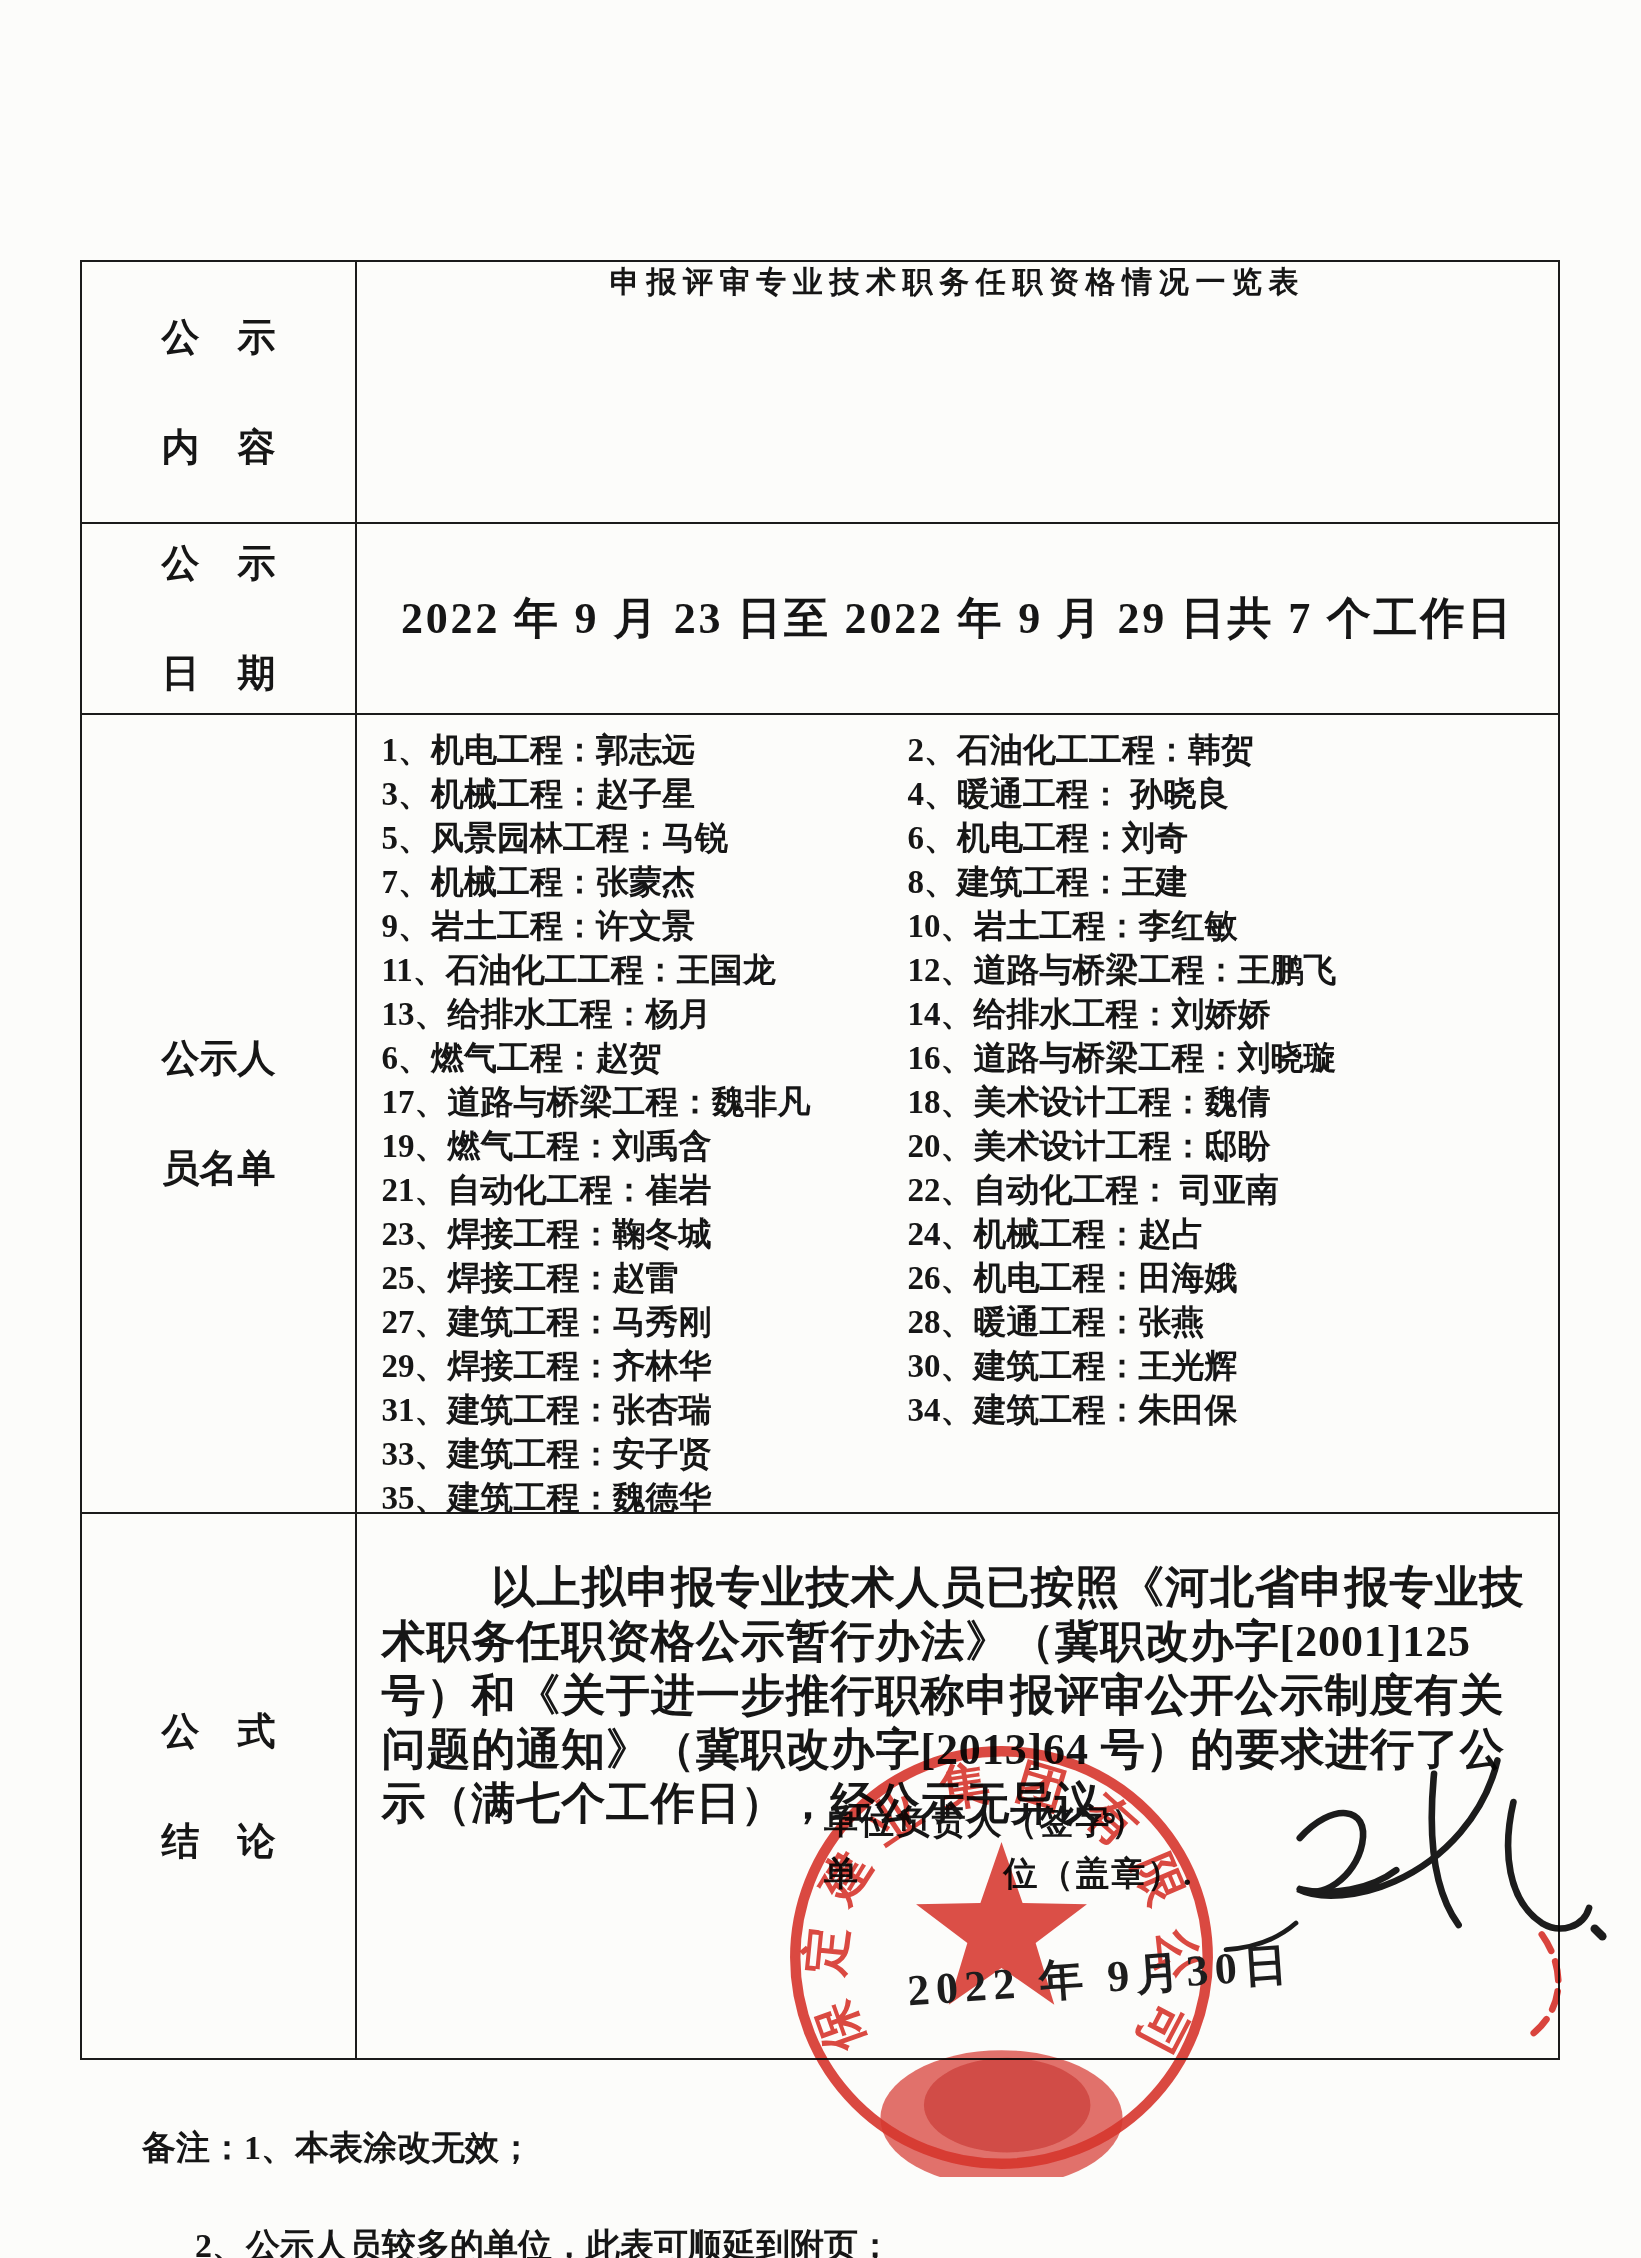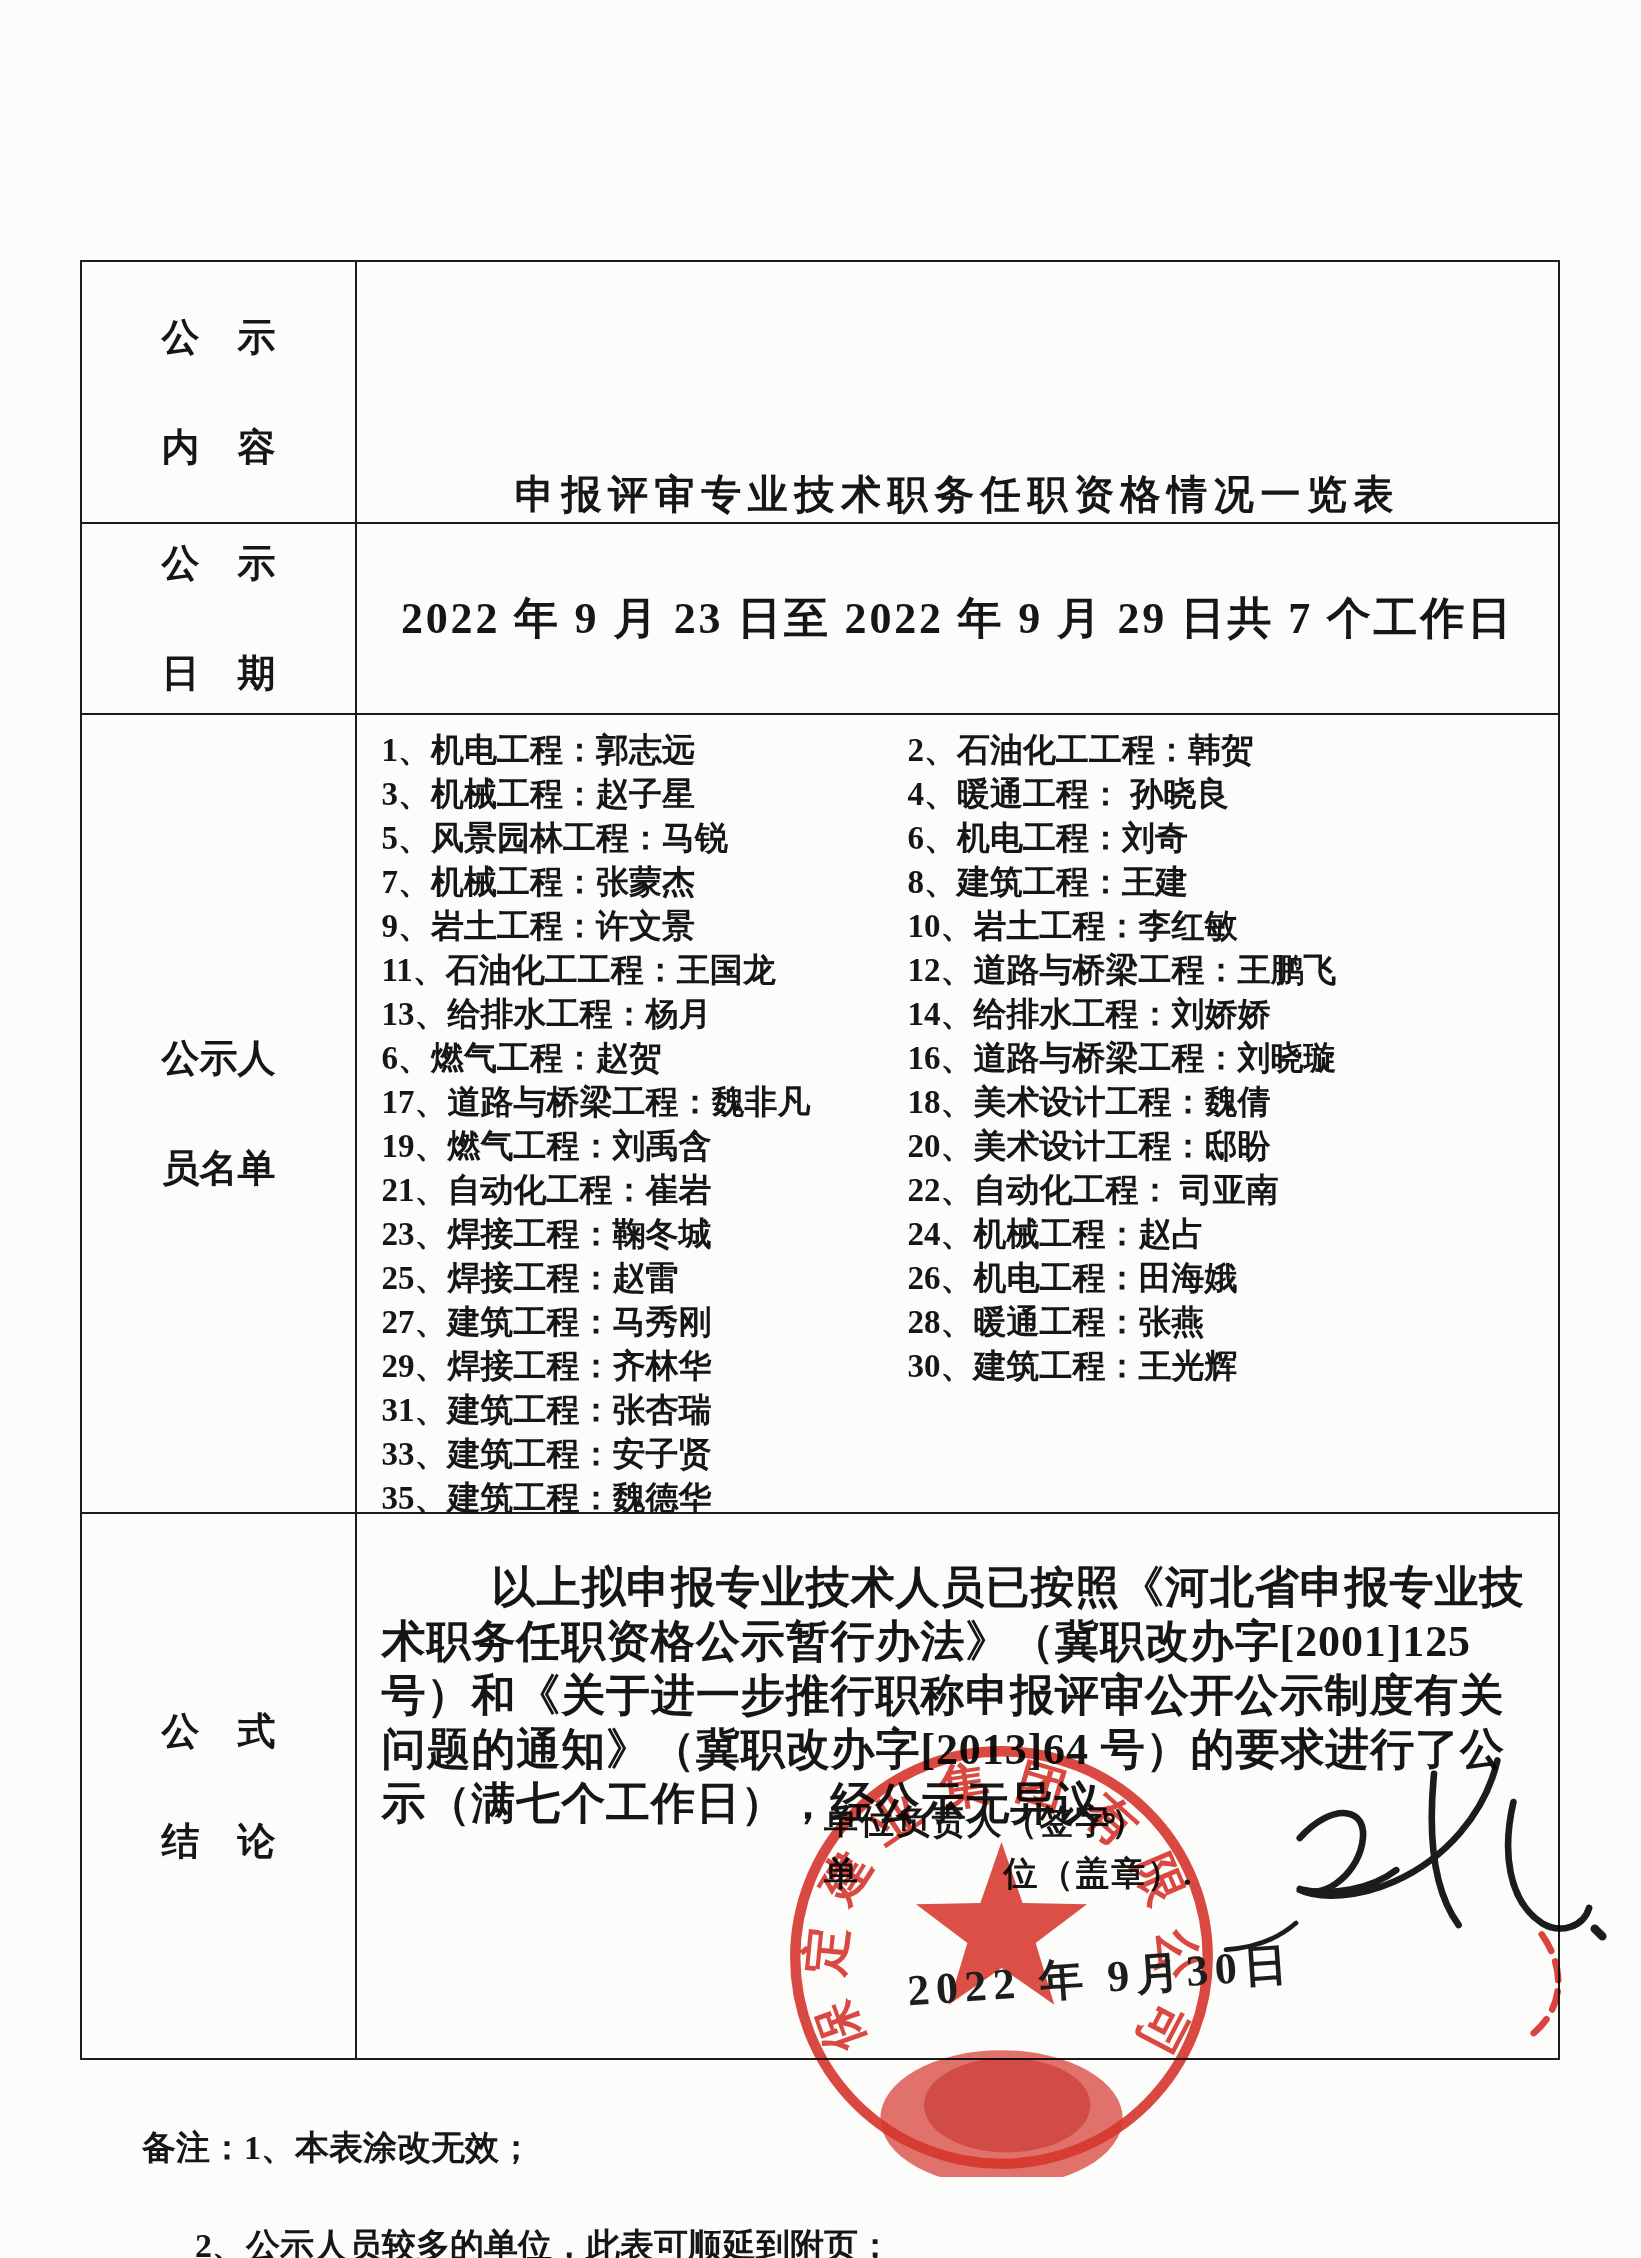--- a/index.html
+++ b/index.html
@@ -23,22 +23,22 @@
   .row-date{height:189px;}
   .row-list{height:797px;}
   .row-conclusion{height:544px;}
   .cell-label{
     width:273px;flex:none;border-right:2.8px solid #1b1b1b;
     display:flex;flex-direction:column;align-items:center;justify-content:center;
     gap:59px;font-size:38px;font-weight:700;white-space:pre;
   }
   .cell-content{flex:1;position:relative;}
   .row-content .cell-content{
-    display:flex;align-items:flex-end;justify-content:center;
-    font-size:40px;font-weight:700;letter-spacing:6.6px;white-space:pre;
+    display:flex;align-items:flex-start;justify-content:center;
+    font-size:30px;font-weight:700;letter-spacing:6.6px;white-space:pre;
   }
   .row-date .cell-content{
     display:flex;align-items:center;justify-content:center;
     font-size:44px;font-weight:700;letter-spacing:2.8px;white-space:pre;
   }
   .row-list .cell-content{padding:13.2px 0 0 24.6px;display:flex;}
   .col-left{width:526px;flex:none;}
   .col-right{flex:1;}
   .list-item{font-size:33px;line-height:44px;font-weight:700;white-space:pre;}
   .conclusion-para{
@@ -124,20 +124,21 @@
             <div class="list-item">12、道路与桥梁工程：王鹏飞</div>
             <div class="list-item">14、给排水工程：刘娇娇</div>
             <div class="list-item">16、道路与桥梁工程：刘晓璇</div>
             <div class="list-item">18、美术设计工程：魏倩</div>
             <div class="list-item">20、美术设计工程：邸盼</div>
             <div class="list-item">22、自动化工程： 司亚南</div>
             <div class="list-item">24、机械工程：赵占</div>
             <div class="list-item">26、机电工程：田海娥</div>
             <div class="list-item">28、暖通工程：张燕</div>
             <div class="list-item">30、建筑工程：王光辉</div>
+            <div class="list-item">34、建筑工程：朱田保</div>
           </div>
       </div>
     </div>
 
     <div class="t-row row-conclusion">
       <div class="cell-label">
         <span>公　式</span>
         <span>结　论</span>
       </div>
       <div class="cell-content">

